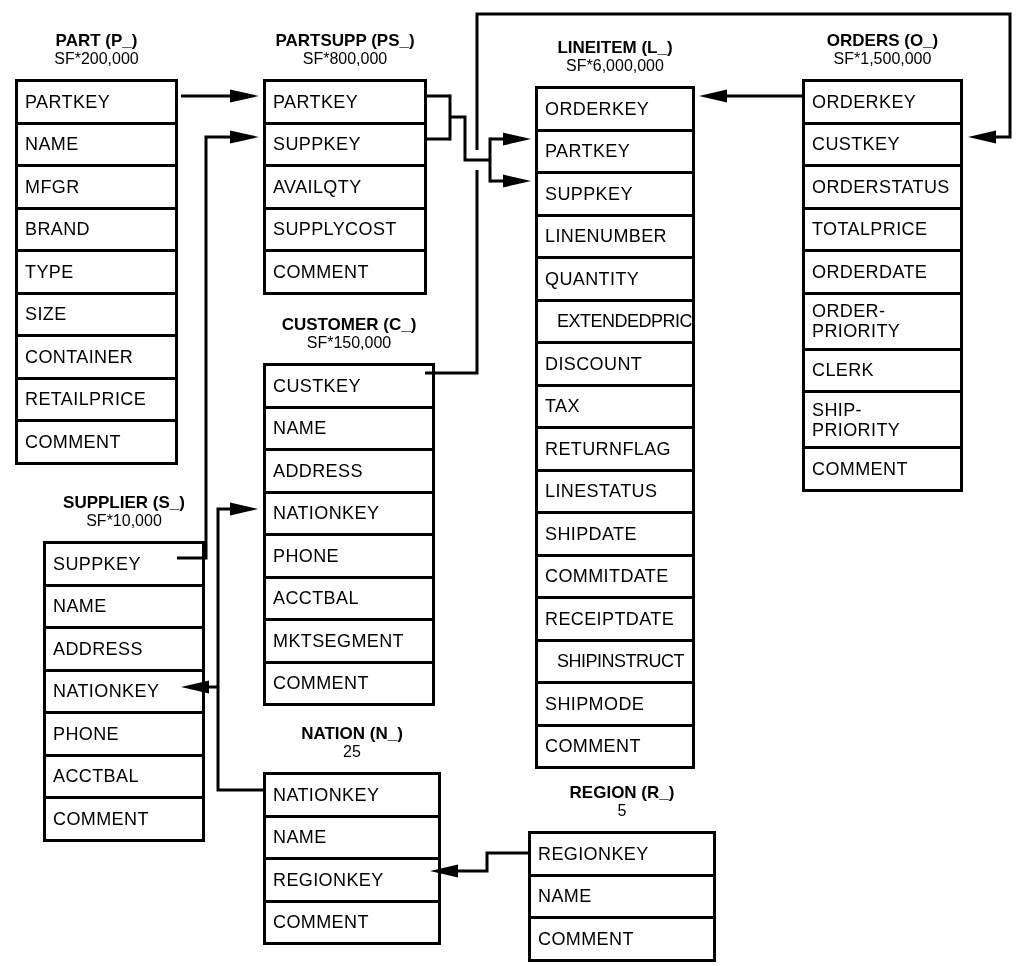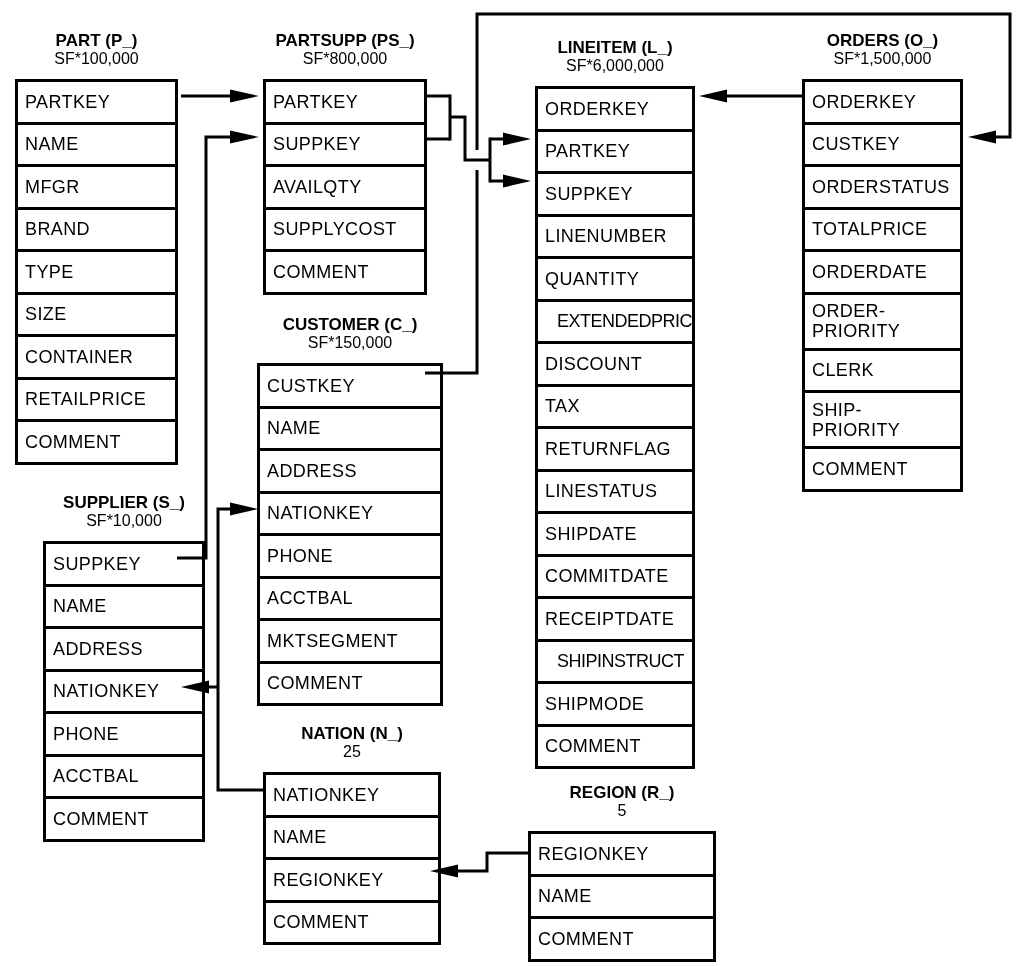--- a/index.html
+++ b/index.html
@@ -81,21 +81,21 @@
     </g>
 
     <g>
       <polyline points="528,853 487,853 487,871 457,871"></polyline>
       <polygon points="430,871 458,864.5 458,877.5"></polygon>
     </g>
   </svg>
 
   <div class="table" style="left:15px; top:32px; width:163px;">
     <div class="ttitle">PART (P_)</div>
-    <div class="tsub">SF*100,000</div>
+    <div class="tsub">SF*200,000</div>
     <div class="tbox">
         <div class="trow">PARTKEY</div>
         <div class="trow">NAME</div>
         <div class="trow">MFGR</div>
         <div class="trow">BRAND</div>
         <div class="trow">TYPE</div>
         <div class="trow">SIZE</div>
         <div class="trow">CONTAINER</div>
         <div class="trow">RETAILPRICE</div>
         <div class="trow">COMMENT</div>
@@ -148,21 +148,21 @@
         <div class="trow">ORDERDATE</div>
         <div class="trow tall">ORDER-
 PRIORITY</div>
         <div class="trow">CLERK</div>
         <div class="trow tall">SHIP-
 PRIORITY</div>
         <div class="trow">COMMENT</div>
       </div>
   </div>
 
-  <div class="table" style="left:257px; top:316px; width:186px;">
+  <div class="table" style="left:263px; top:316px; width:172px;">
     <div class="ttitle">CUSTOMER (C_)</div>
     <div class="tsub">SF*150,000</div>
     <div class="tbox">
         <div class="trow">CUSTKEY</div>
         <div class="trow">NAME</div>
         <div class="trow">ADDRESS</div>
         <div class="trow">NATIONKEY</div>
         <div class="trow">PHONE</div>
         <div class="trow">ACCTBAL</div>
         <div class="trow">MKTSEGMENT</div>

